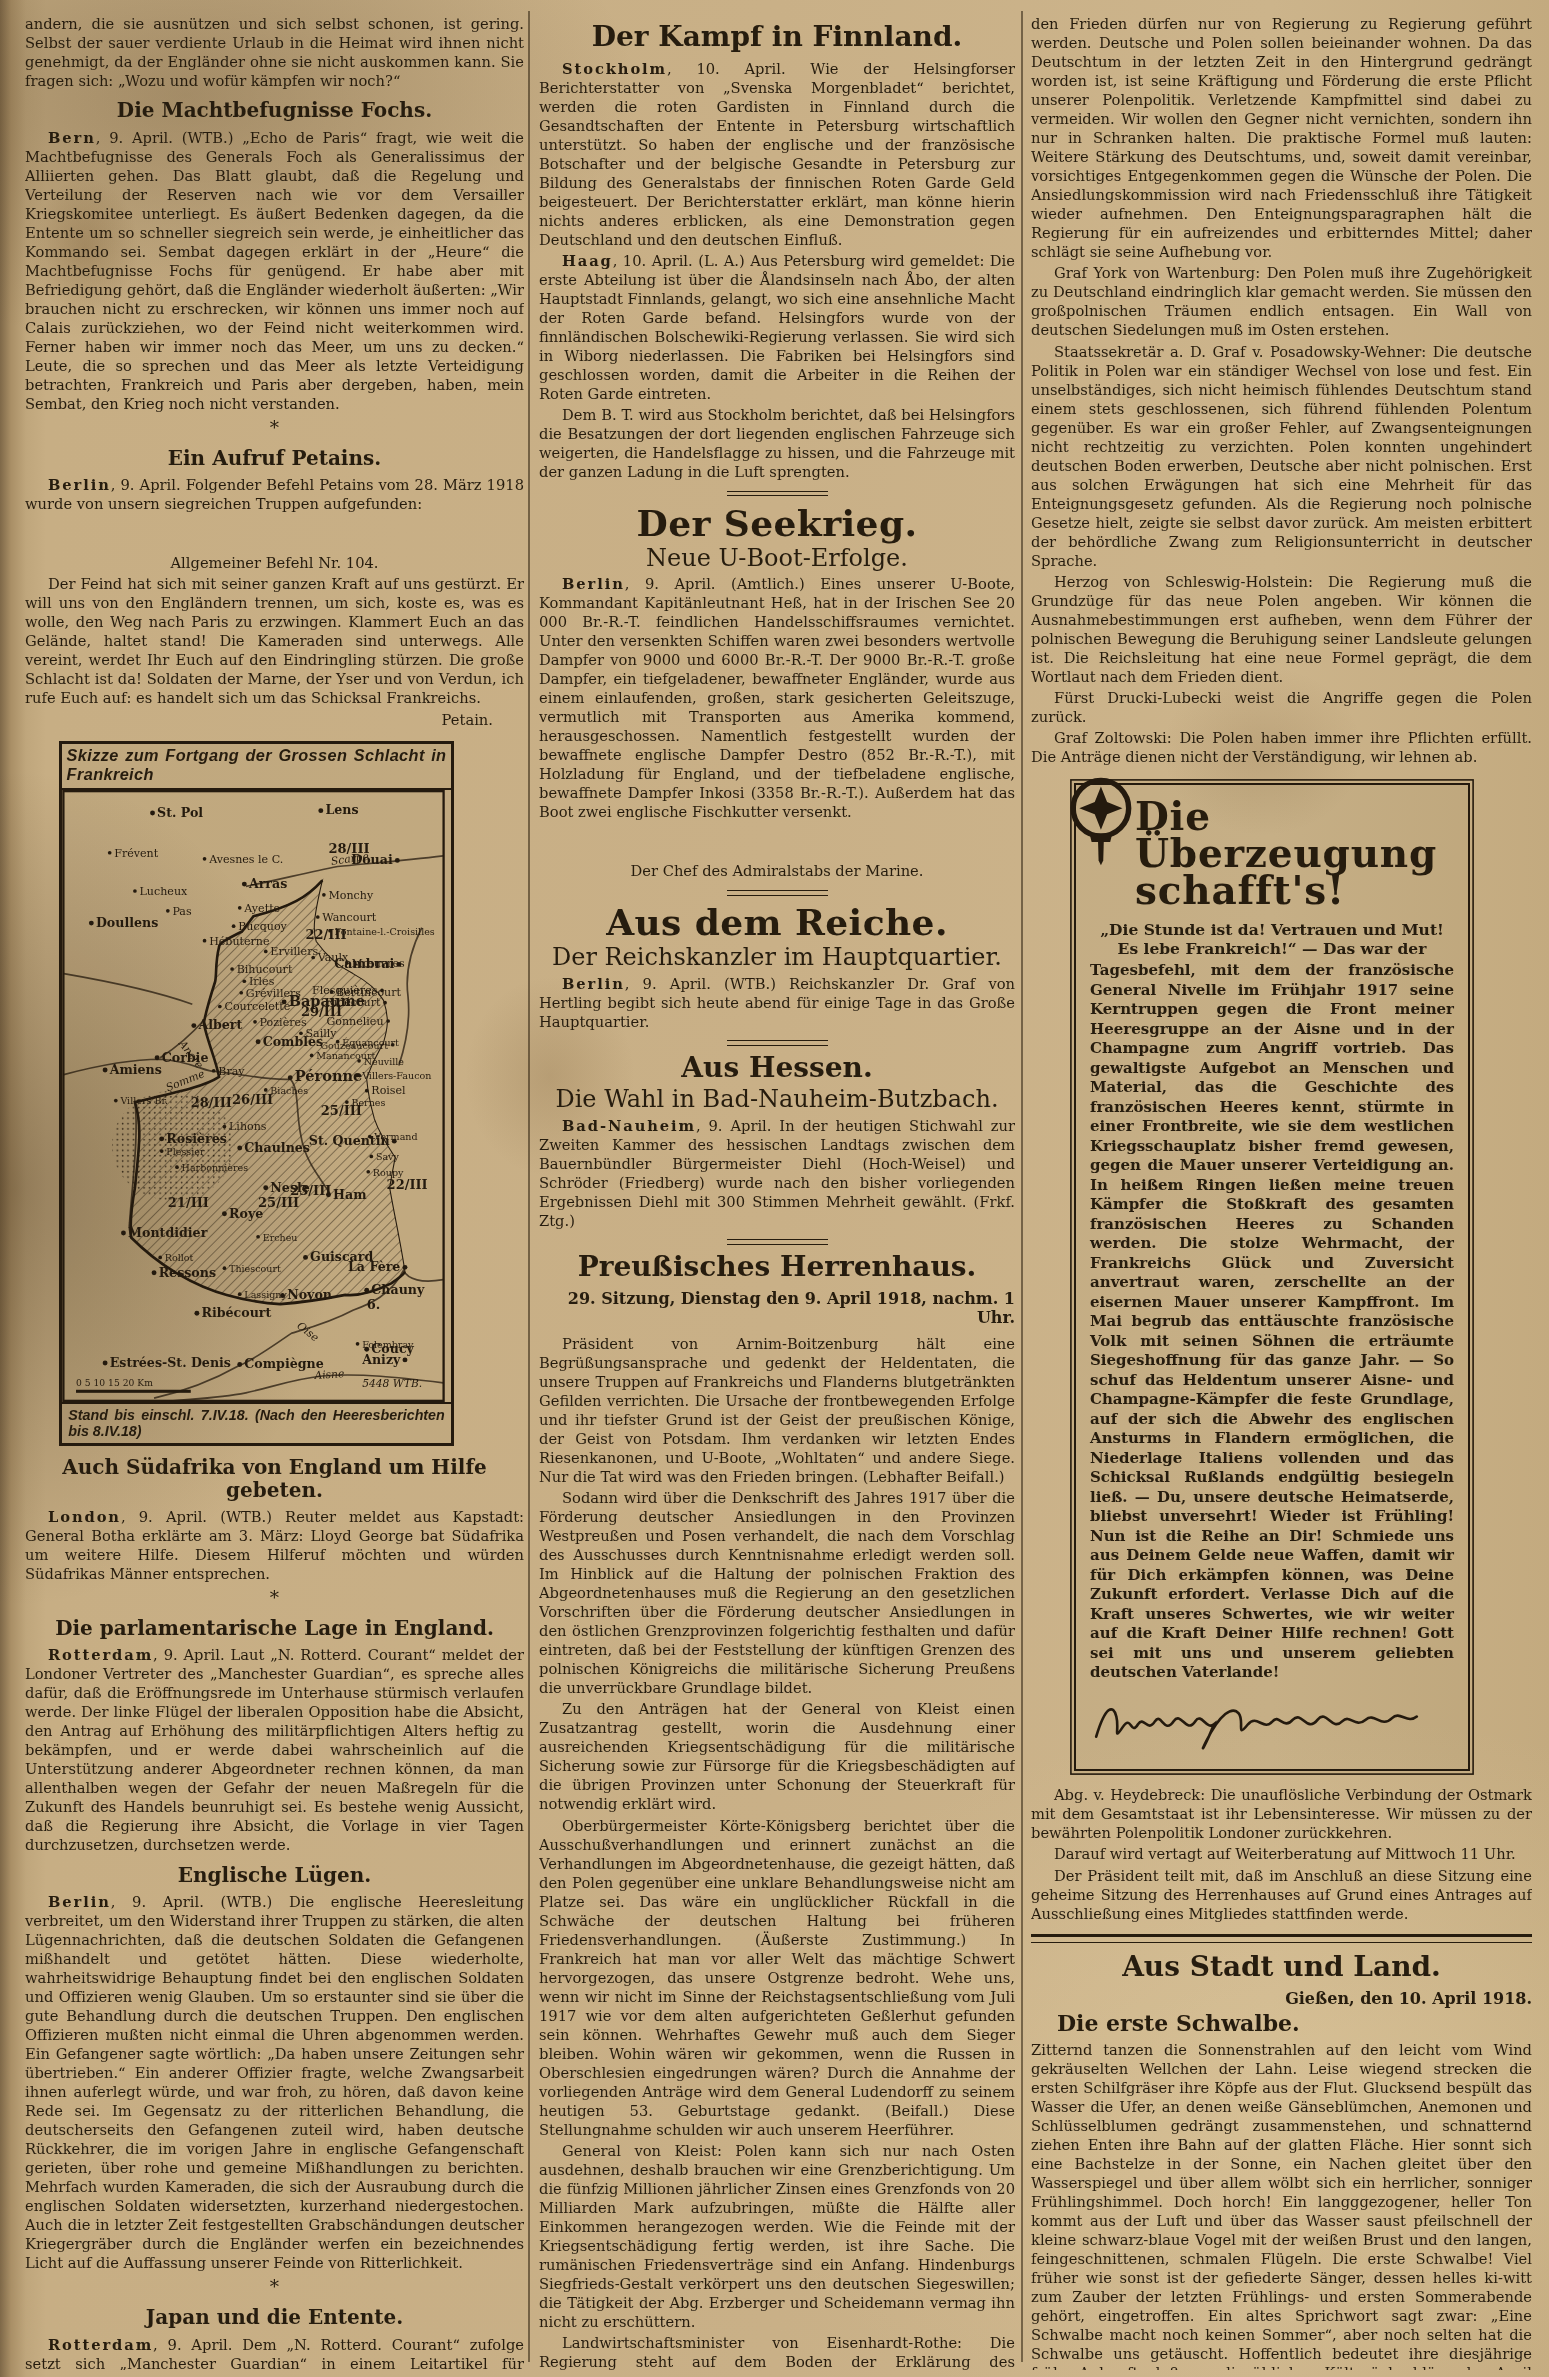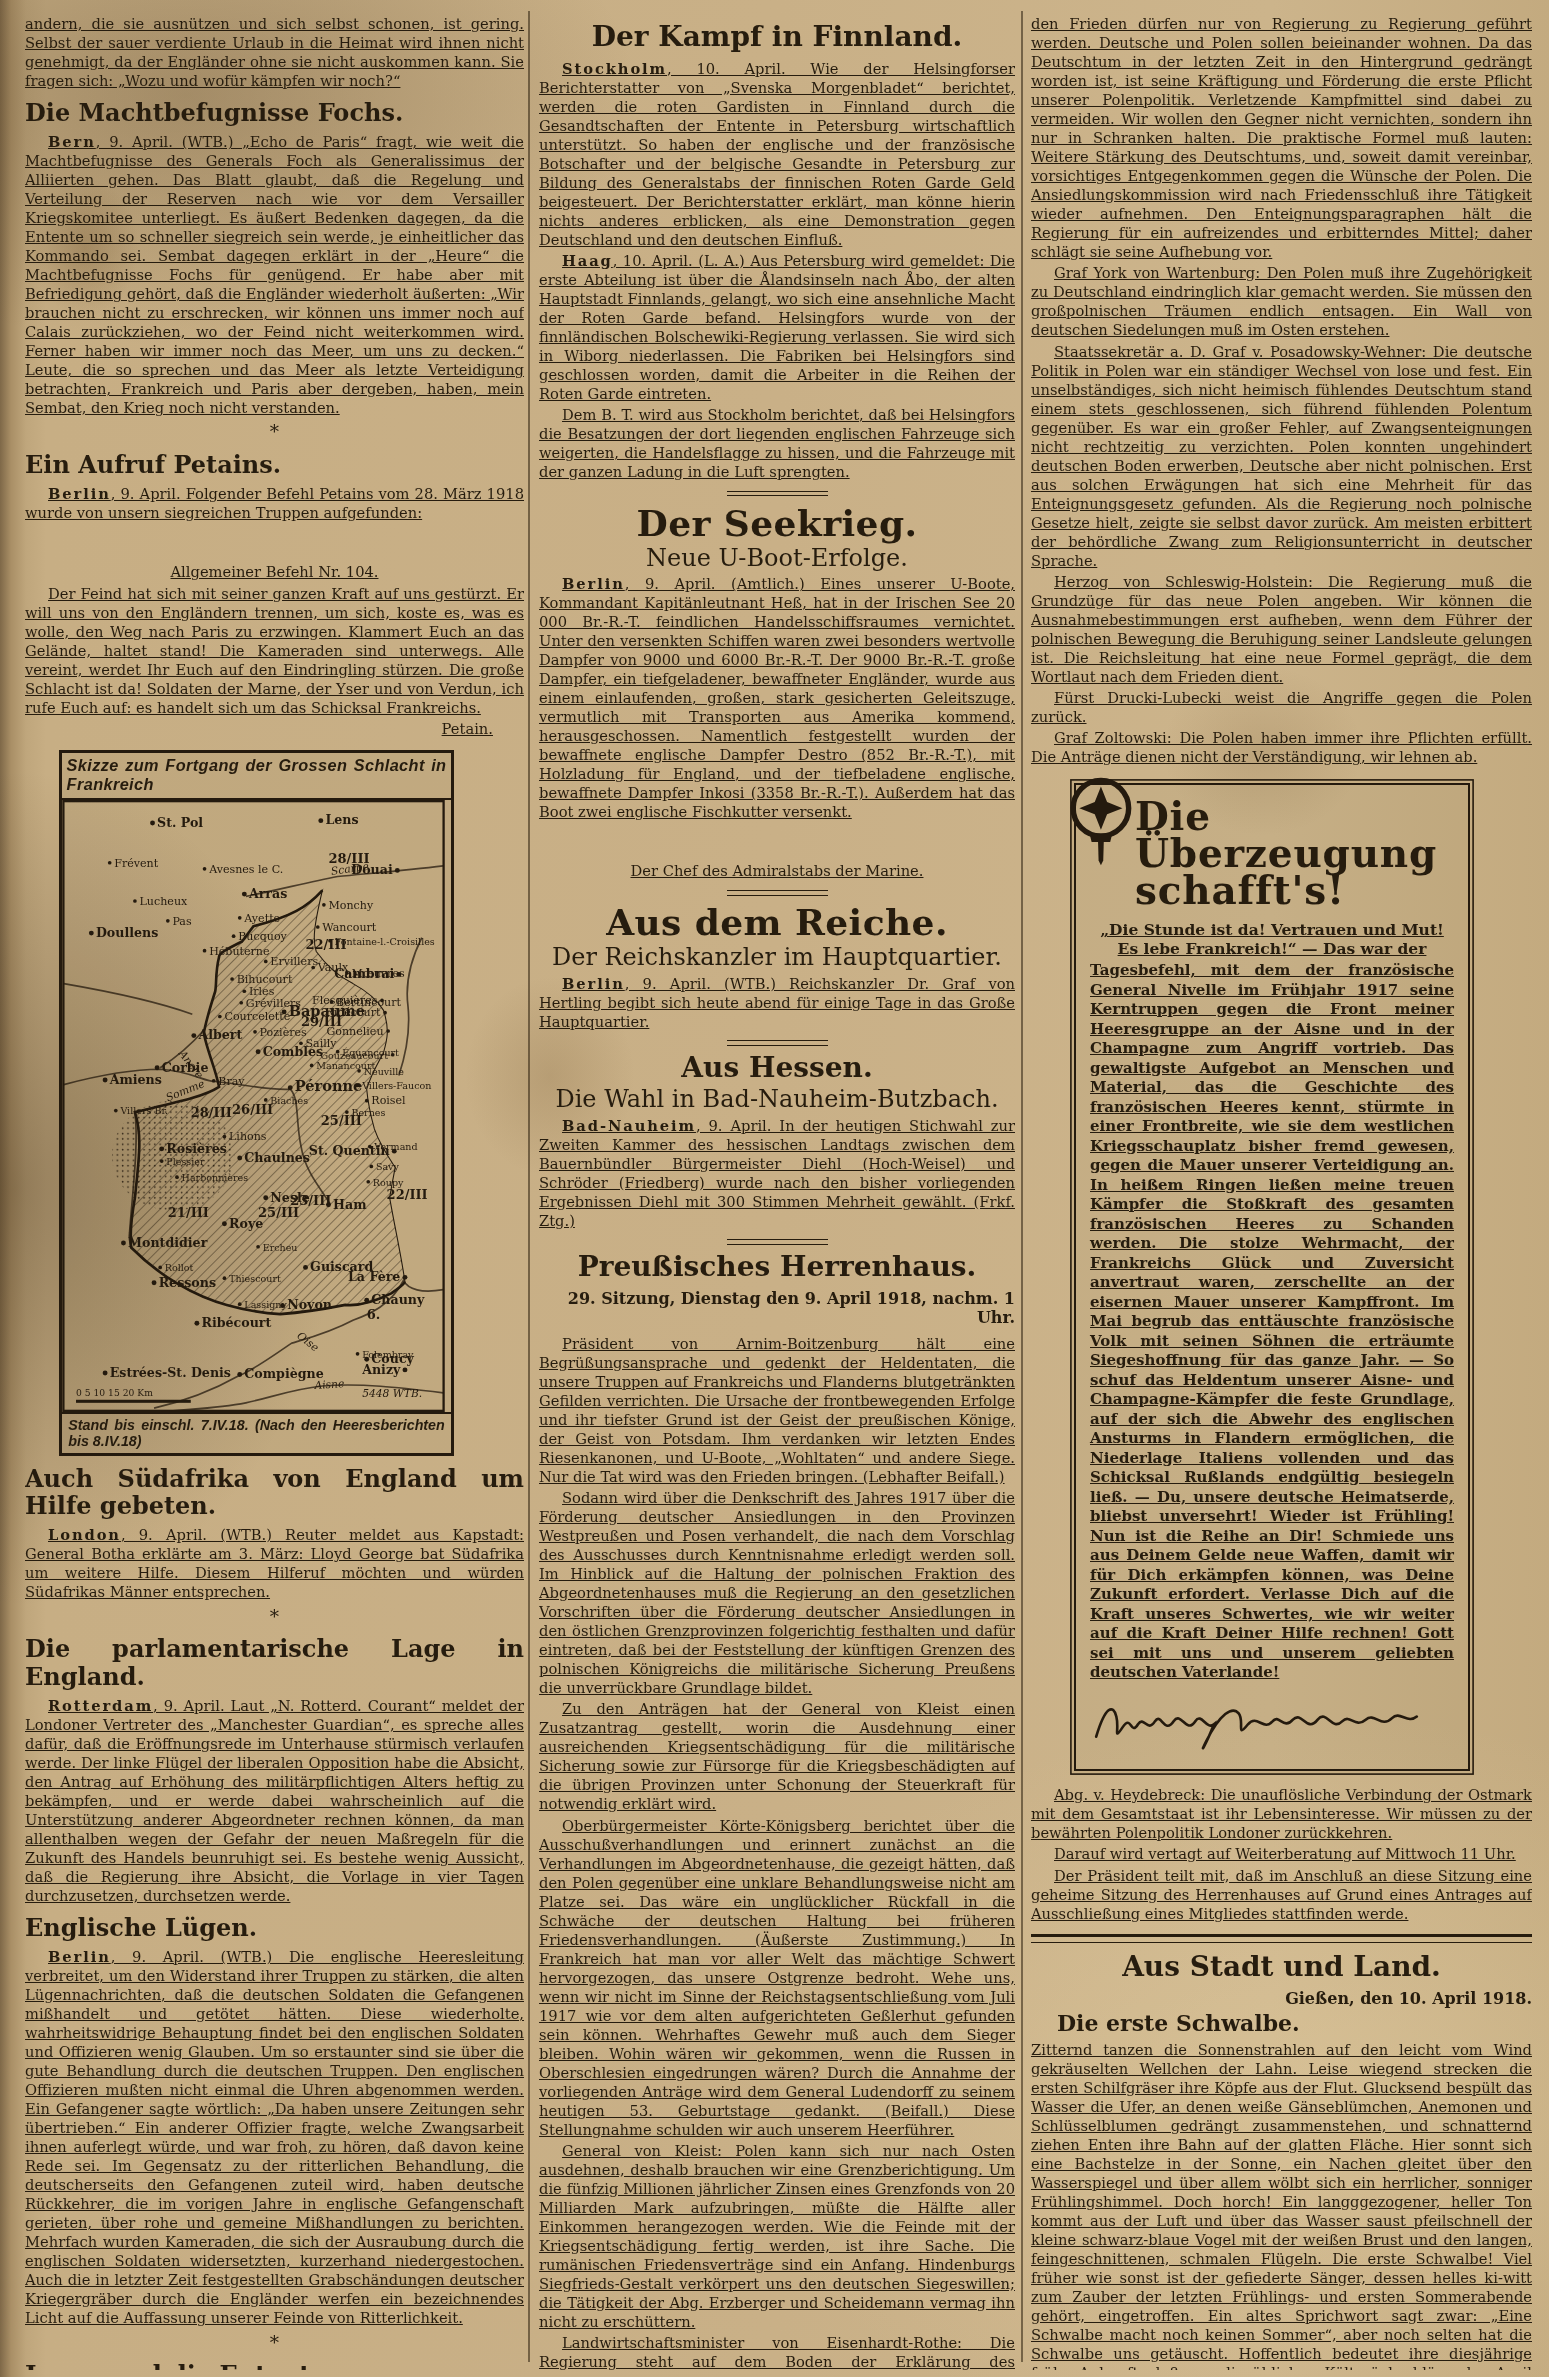--- a/index.html
+++ b/index.html
@@ -8,28 +8,28 @@
         background:
           radial-gradient(852px 542px at 85% 88%, rgba(235,215,170,.35), rgba(0,0,0,0) 70%),
           radial-gradient(697px 387px at 12% 4%, rgba(70,50,25,.28), rgba(0,0,0,0) 65%),
           radial-gradient(542px 697px at 1% 50%, rgba(60,42,20,.35), rgba(0,0,0,0) 60%),
           linear-gradient(90deg,#7e6848 0px,#a98f66 11px,#bfa67c 26px,#c7ae84 46px,#c9b087 50%,#ccb48b 82%,#c3aa7f 100%);
         font-family:"DejaVu Serif","Liberation Serif",serif;color:#261c0e;}
   .stain{position:absolute;border-radius:50%;pointer-events:none;}
   .vrule{position:absolute;top:11px;width:1.5px;height:2351px;background:rgba(45,32,15,.55);}
   .col{position:absolute;top:14px;height:2356px;overflow:hidden;text-align:justify;
        font-size:14.7px;line-height:19px;}
-  .col p{margin:0 0 2.3px;text-indent:23px;text-decoration:underline;}
+  .col p{margin:0 0 2.3px;text-indent:23px;}
   p.p-c{text-align:center;text-indent:0;margin-top:40px;}
   p.p-r{text-align:right;text-indent:0;padding-right:31px;}
   p.cont{text-indent:0;}
   .dl{font-weight:700;letter-spacing:1.9px;}
   .head-xl{font-size:36px;line-height:1.08;font-weight:700;text-align:center;margin:7.7px 0 6.2px;letter-spacing:0.4px;}
   .head-lg{font-size:28px;line-height:1.1;font-weight:700;text-align:center;margin:7.7px 0 6.2px;}
-  .head-md{font-size:24px;line-height:1.15;font-weight:700;margin:9.3px 0 5.4px;}
+  .head-md{font-size:20px;line-height:1.15;font-weight:700;text-align:center;margin:9.3px 0 5.4px;}
   .subhead{font-size:24px;font-weight:400;text-align:center;margin:0 0 6.2px;}
   .meta{font-size:16px;font-weight:700;text-align:right;margin:0 0 6.2px;}
   .head-story{font-size:22px;font-weight:700;text-align:left;margin:6.2px 0 6.2px 26px;}
   .sep{width:101px;height:3.9px;border-top:1.5px solid #261c0e;border-bottom:0.8px solid #261c0e;margin:9.3px auto 7.7px;}
   .rule-heavy{height:5.4px;border-top:3.1px solid #261c0e;border-bottom:0.8px solid #261c0e;margin:11px 0 9.3px;}
   .star{text-align:center;font-size:18.6px;line-height:1;margin:6.2px 0 4.6px;text-indent:0;}
   
   .mapfig{margin:12.4px 0 9.3px 34px;width:389px;border:3.1px solid #241a0e;background:rgba(30,20,5,.04);}
   .map-title{font:italic 700 16.3px "Liberation Sans",sans-serif;padding:2.3px 4.6px 3.9px;border-bottom:2.3px solid #241a0e;letter-spacing:0.4px;}
   .map-cap{font:italic 700 14.3px "Liberation Sans",sans-serif;padding:3.1px 6.2px 3.9px;border-top:2.3px solid #241a0e;}

